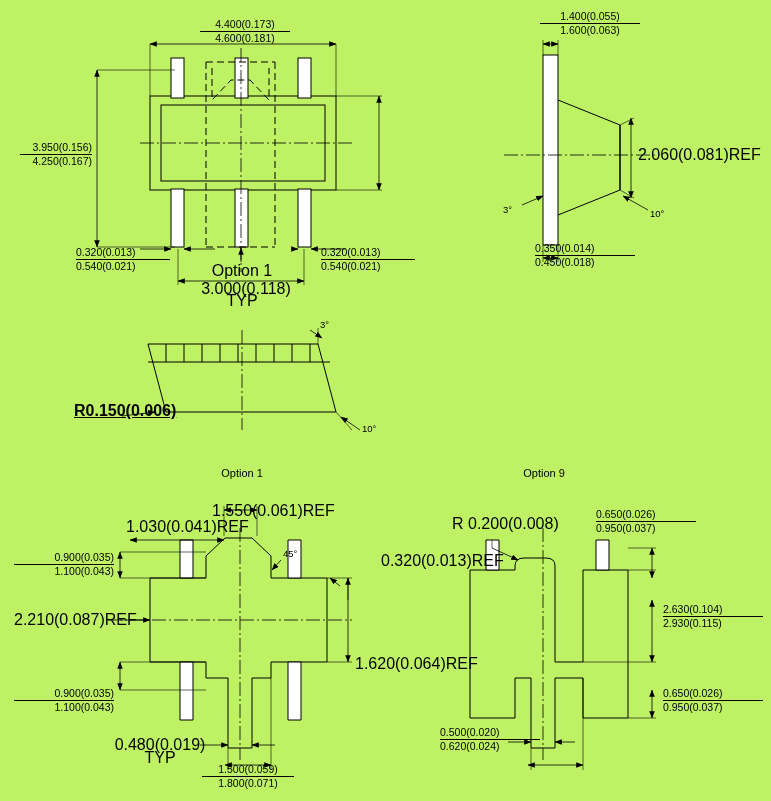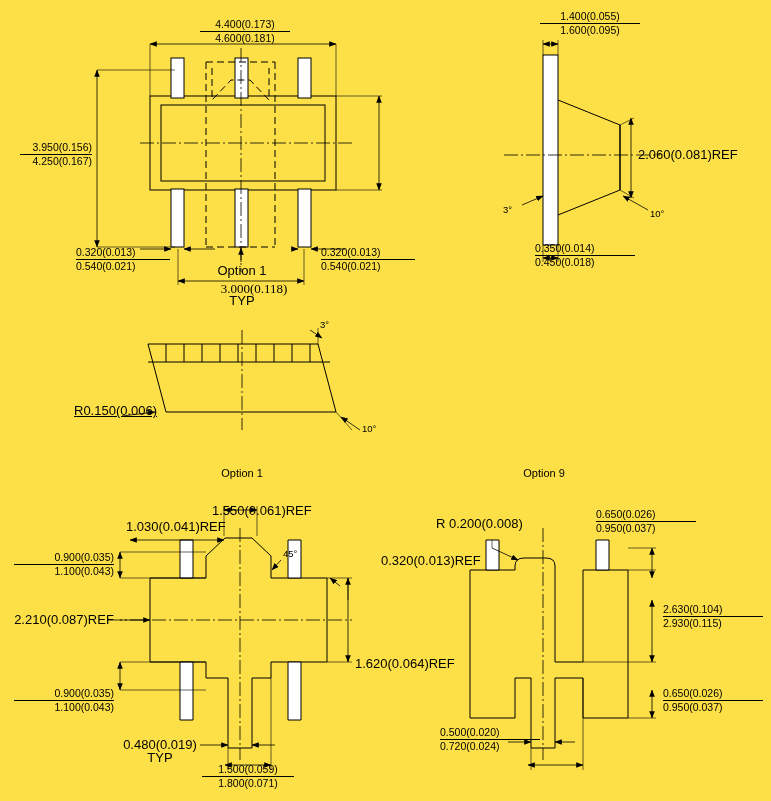--- a/index.html
+++ b/index.html
@@ -9,32 +9,32 @@
   }
   body {
     font-family: "Liberation Sans", sans-serif;
     color: #000000;
   }
   #page {
     position: relative;
     width: 771px;
     height: 801px;
     overflow: hidden;
-    background: #fde047;
+    background: #bef264;
   }
   #svg-root {
     position: absolute;
     left: 0;
     top: 0;
     width: 771px;
     height: 801px;
   }
   .lbl {
     position: absolute;
-    font-size: 13px;
+    font-size: 16px;
     line-height: 13px;
     white-space: nowrap;
     color: #000;
   }
   .lbl.center { text-align: center; }
   .lbl.right { text-align: center; }
   .lbl.small { font-size: 9.5px; }
   .lbl.ul { text-decoration: underline; }
   .stack { position: absolute; font-size: 10.5px; line-height: 13px; white-space: nowrap; }
   .stack .a { display: block; }
@@ -222,41 +222,41 @@
     <span class="b">0.540(0.021)</span>
   </div>
 
   <div class="stack" style="left:321px; top:246px; width:94px;">
     <span class="a">0.320(0.013)</span>
     <span class="b">0.540(0.021)</span>
   </div>
 
   <div class="lbl center" style="left:196px; top:264px; width:92px;">Option 1</div>
 
-  <div class="lbl center" style="left:208px; top:282px; width:92px;font-family:Liberation Serif, serif;">3.000(0.118)</div>
+  <div class="lbl center" style="left:200px; top:282px; width:92px;">3.000(0.118)</div>
   <div class="lbl center" style="left:196px; top:294px; width:92px;">TYP</div>
 
   <div class="stack center" style="left:540px; top:10px; width:100px;">
     <span class="a">1.400(0.055)</span>
-    <span class="b">1.600(0.095)</span>
+    <span class="b">1.600(0.063)</span>
   </div>
 
   <div class="lbl" style="left:638px; top:148px;">2.060(0.081)REF</div>
 
   <div class="lbl small" style="left:503px; top:203px;"><span>3</span>°</div>
   <div class="lbl small" style="left:650px; top:207px;"><span>10</span>°</div>
 
   <div class="stack" style="left:535px; top:242px; width:100px;">
     <span class="a">0.350(0.014)</span>
     <span class="b">0.450(0.018)</span>
   </div>
 
   <div class="lbl small" style="left:320px; top:318px;"><span>3</span>°</div>
   <div class="lbl small" style="left:362px; top:422px;"><span>10</span>°</div>
-  <div class="lbl ul" style="left:74px; top:404px;">R0.150(0.006)</div>
+  <div class="lbl ul" style="left:74px; top:404px;font-weight:bold;">R0.150(0.006)</div>
 
   <div class="title" style="left:210px; top:467px; width:64px; text-align:center;">Option 1</div>
   <div class="title" style="left:512px; top:467px; width:64px; text-align:center;">Option 9</div>
 
   <div class="lbl" style="left:212px; top:504px;">1.550(0.061)REF</div>
   <div class="lbl" style="left:126px; top:520px;">1.030(0.041)REF</div>
   <div class="lbl small" style="left:283px; top:547px;"><span>45</span>°</div>
   <div class="lbl" style="left:349px; top:554px;padding-left:32px;">0.320(0.013)REF</div>
   <div class="lbl" style="left:355px; top:613px;margin-top:44px;">1.620(0.064)REF</div>
 
@@ -273,36 +273,36 @@
   </div>
 
   <div class="lbl center" style="left:114px; top:738px; width:92px;">0.480(0.019)</div>
   <div class="lbl center" style="left:114px; top:751px; width:92px;">TYP</div>
 
   <div class="stack center" style="left:202px; top:763px; width:92px;">
     <span class="a">1.500(0.059)</span>
     <span class="b">1.800(0.071)</span>
   </div>
 
-  <div class="lbl" style="left:436px; top:517px;">R 0.200(0.008)</div>
+  <div class="lbl" style="left:452px; top:517px;">R 0.200(0.008)</div>
 
   <div class="stack" style="left:596px; top:508px; width:100px;">
     <span class="a">0.650(0.026)</span>
     <span class="b">0.950(0.037)</span>
   </div>
 
   <div class="stack ul" style="left:663px; top:603px; width:100px;">
     <span class="a">2.630(0.104)</span>
     <span class="b">2.930(0.115)</span>
   </div>
 
   <div class="stack" style="left:663px; top:687px; width:100px;">
     <span class="a">0.650(0.026)</span>
     <span class="b">0.950(0.037)</span>
   </div>
 
   <div class="stack" style="left:440px; top:726px; width:100px;">
     <span class="a">0.500(0.020)</span>
-    <span class="b">0.720(0.024)</span>
+    <span class="b">0.620(0.024)</span>
   </div>
 
 
 </div>
 
 </body></html>

